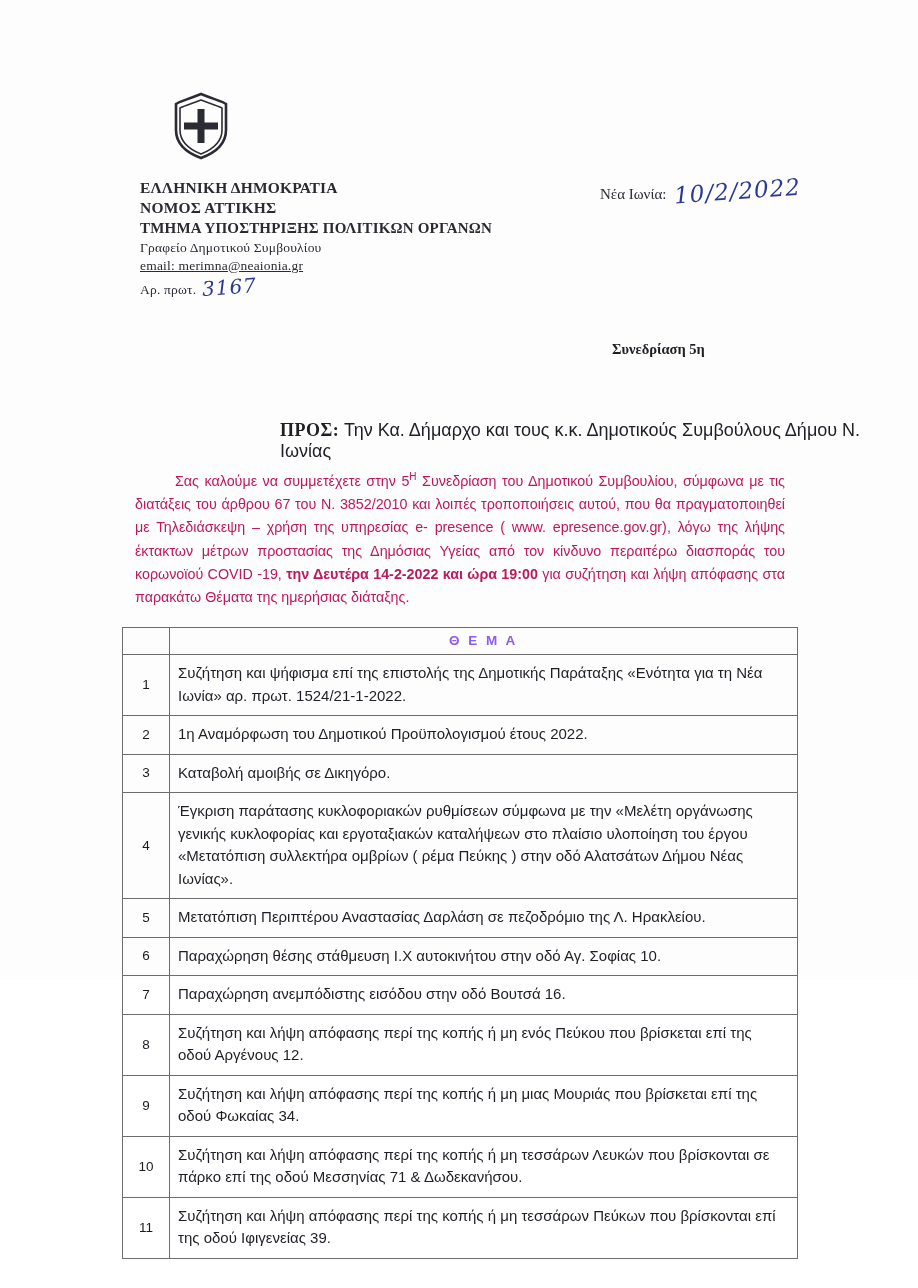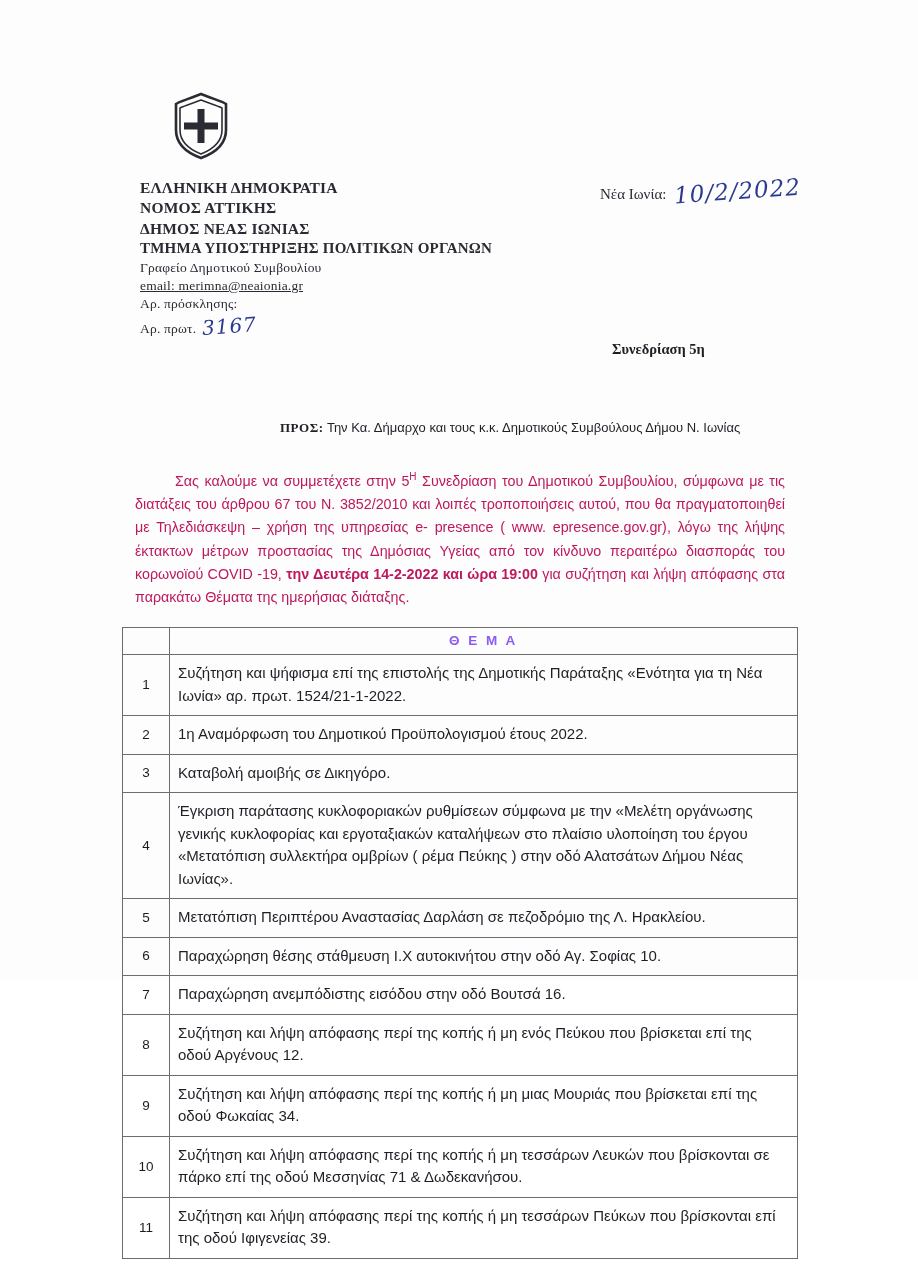--- a/index.html
+++ b/index.html
@@ -88,21 +88,21 @@
     color: #1e1e24;
     margin-top: 18px;
   }
 
   
   .recipient {
     position: absolute;
     left: 280px;
     top: 420px;
     width: 600px;
-    font-size: 13px;
+    font-size: 18px;
     color: #1f1f26;
   }
   .recipient .pros {
     font-family: "Liberation Serif", serif;
     font-weight: 700;
     letter-spacing: 0.5px;
   }
 
   
   .body-par {
@@ -164,25 +164,23 @@
       <path d="M31 2 C16 8, 8 10, 6 12 L6 38 C6 54, 20 62, 31 66 C42 62, 56 54, 56 38 L56 12 C54 10, 46 8, 31 2 Z" fill="none" stroke="#2b2b33" stroke-width="2.6"></path>
       <path d="M31 8 C18 13, 11 15, 10 16 L10 38 C10 51, 21 58, 31 62 C41 58, 52 51, 52 38 L52 16 C51 15, 44 13, 31 8 Z" fill="none" stroke="#2b2b33" stroke-width="1.6"></path>
       <rect x="27.5" y="17" width="7" height="34" fill="#2b2b33"></rect>
       <rect x="14" y="30.5" width="34" height="7" fill="#2b2b33"></rect>
     </svg>
   </div>
 
   <div class="header-block">
     <div class="hl1">ΕΛΛΗΝΙΚΗ ΔΗΜΟΚΡΑΤΙΑ</div>
     <div class="hl1">ΝΟΜΟΣ ΑΤΤΙΚΗΣ</div>
-    <div class="hl1">ΔΗΜΟΣ ΝΕΑΣ ΙΩΝΙΑΣ</div>
     <div class="hl2">ΤΜΗΜΑ ΥΠΟΣΤΗΡΙΞΗΣ ΠΟΛΙΤΙΚΩΝ ΟΡΓΑΝΩΝ</div>
     <div class="hl-small">Γραφείο Δημοτικού Συμβουλίου</div>
     <div class="hl-email">email: merimna@neaionia.gr</div>
-    <div class="hl-small">Αρ. πρόσκλησης:</div>
     <div class="hl-small">
       <span>Αρ. πρωτ.</span><span class="hand-small">3167</span>
     </div>
   </div>
 
   <div class="right-date">
     <span>Νέα Ιωνία:</span><span class="hand">10/2/2022</span>
   </div>
 
   <div class="session-label">Συνεδρίαση 5η</div>

